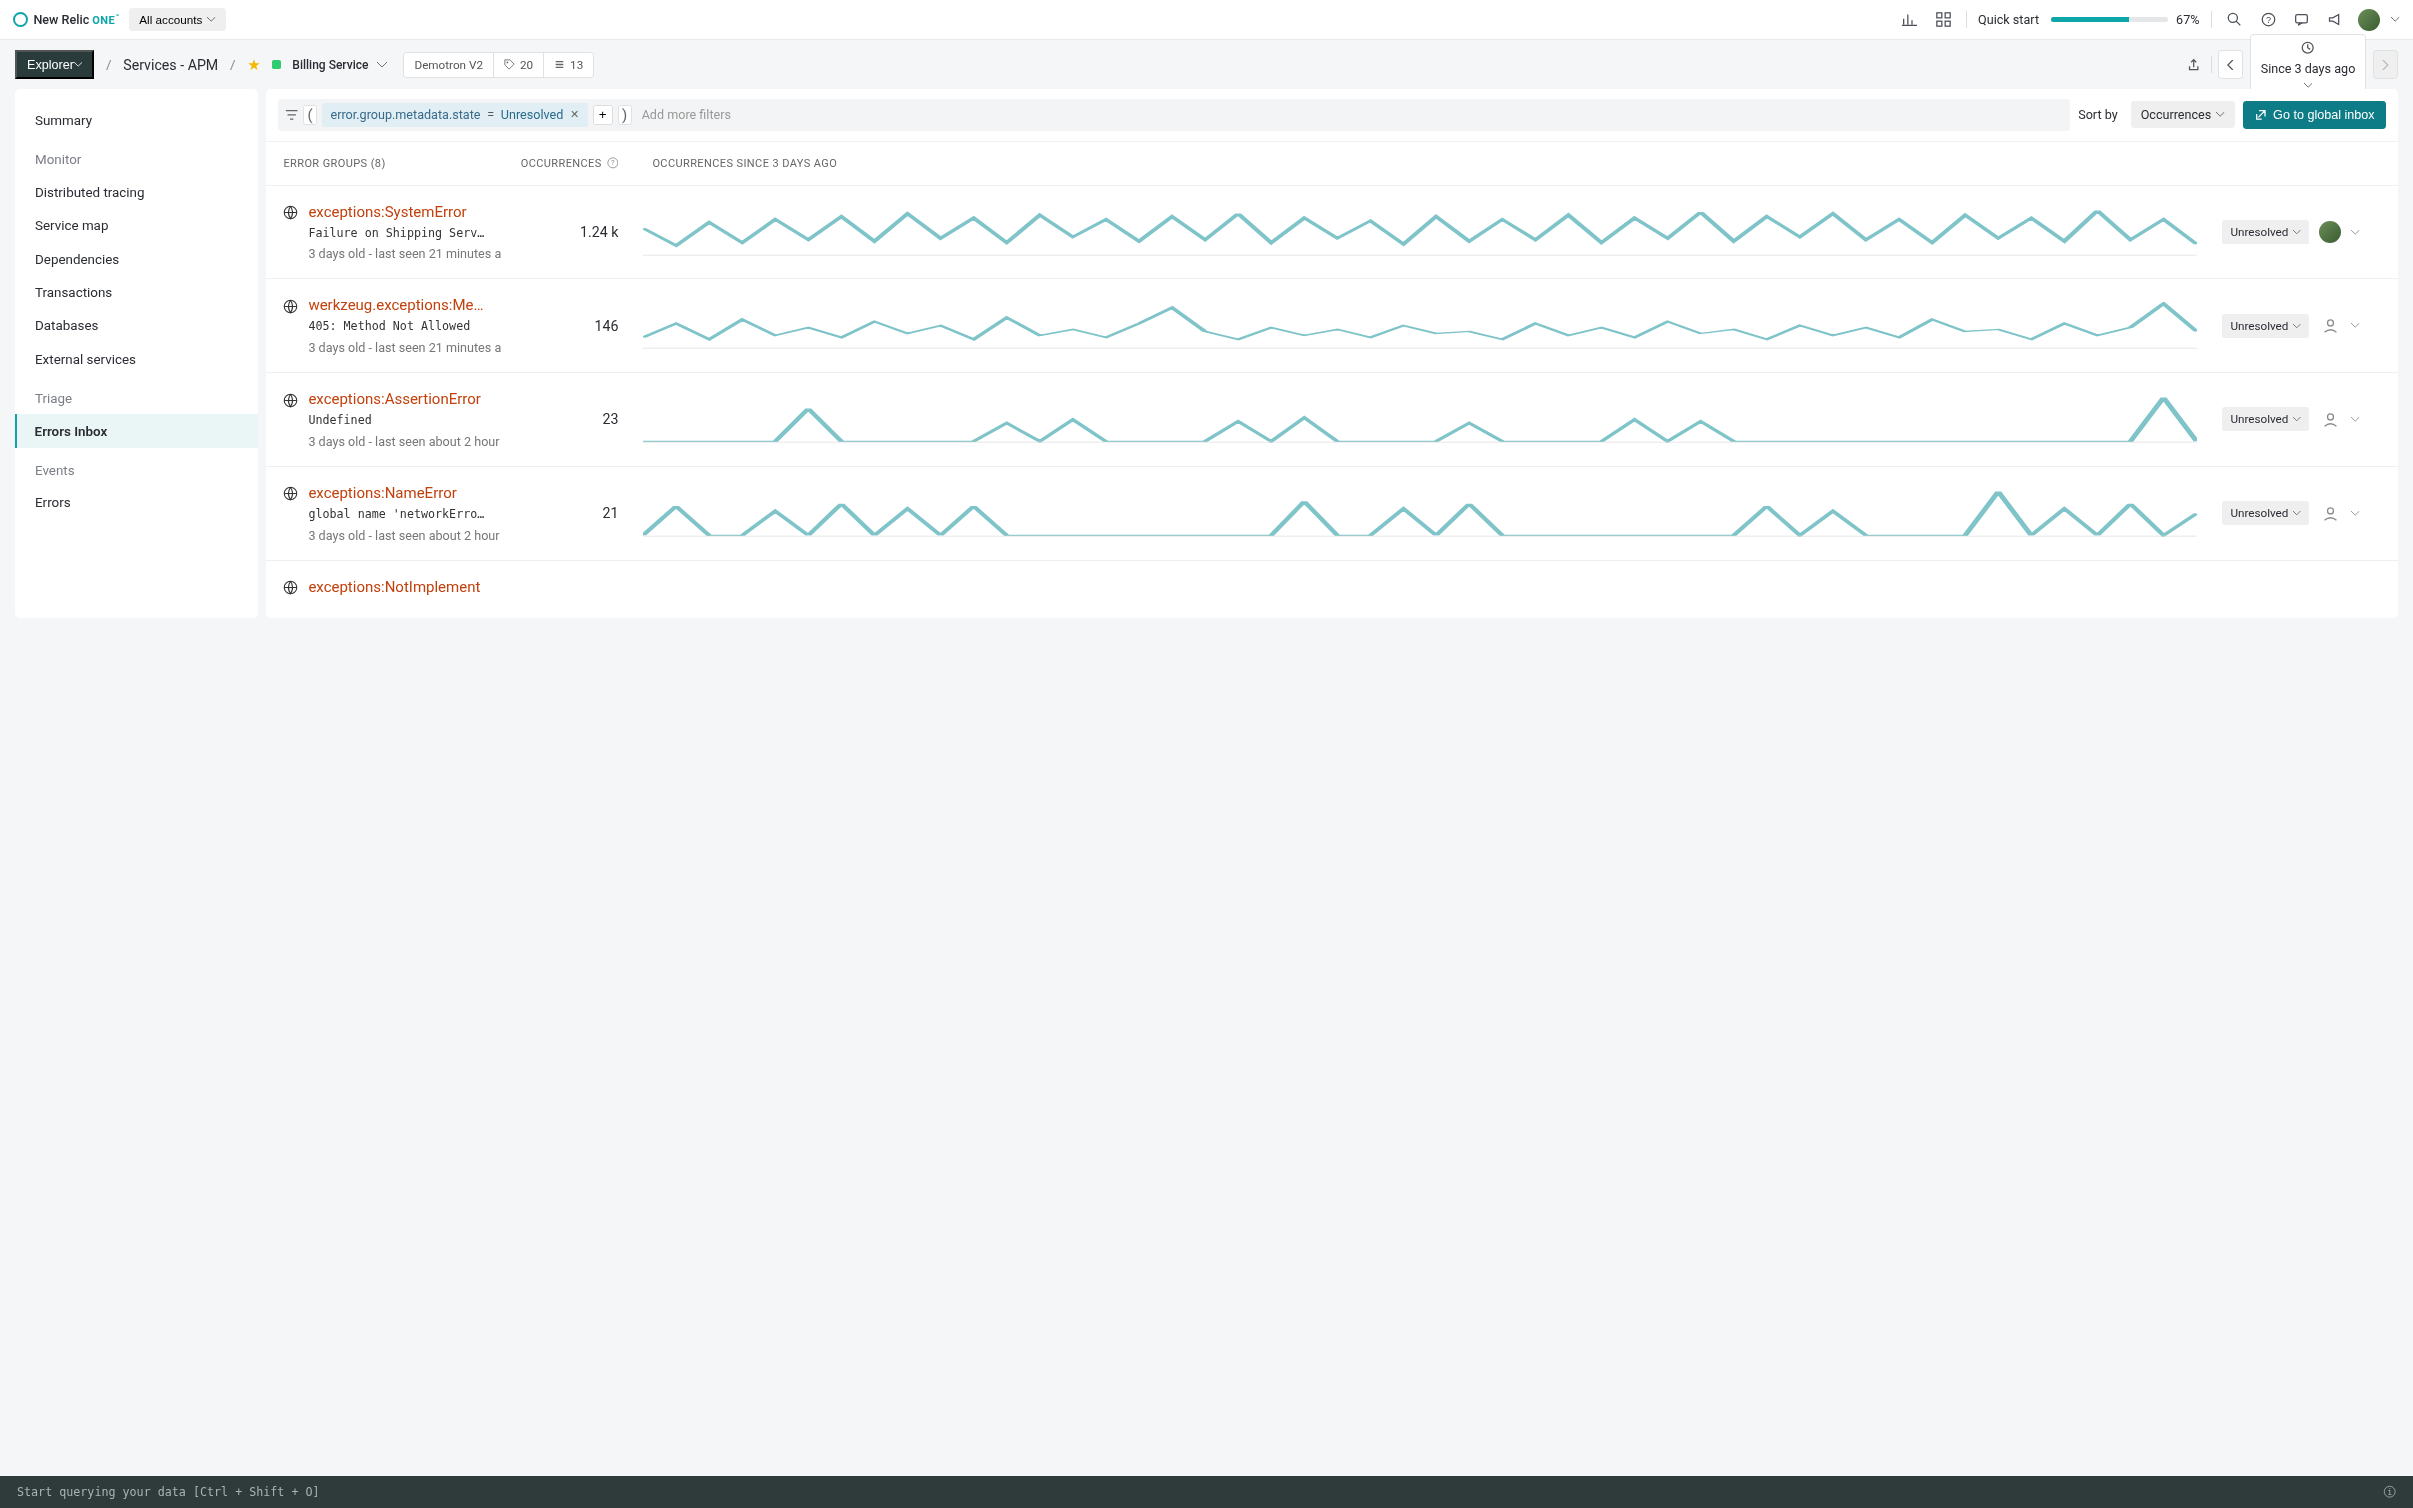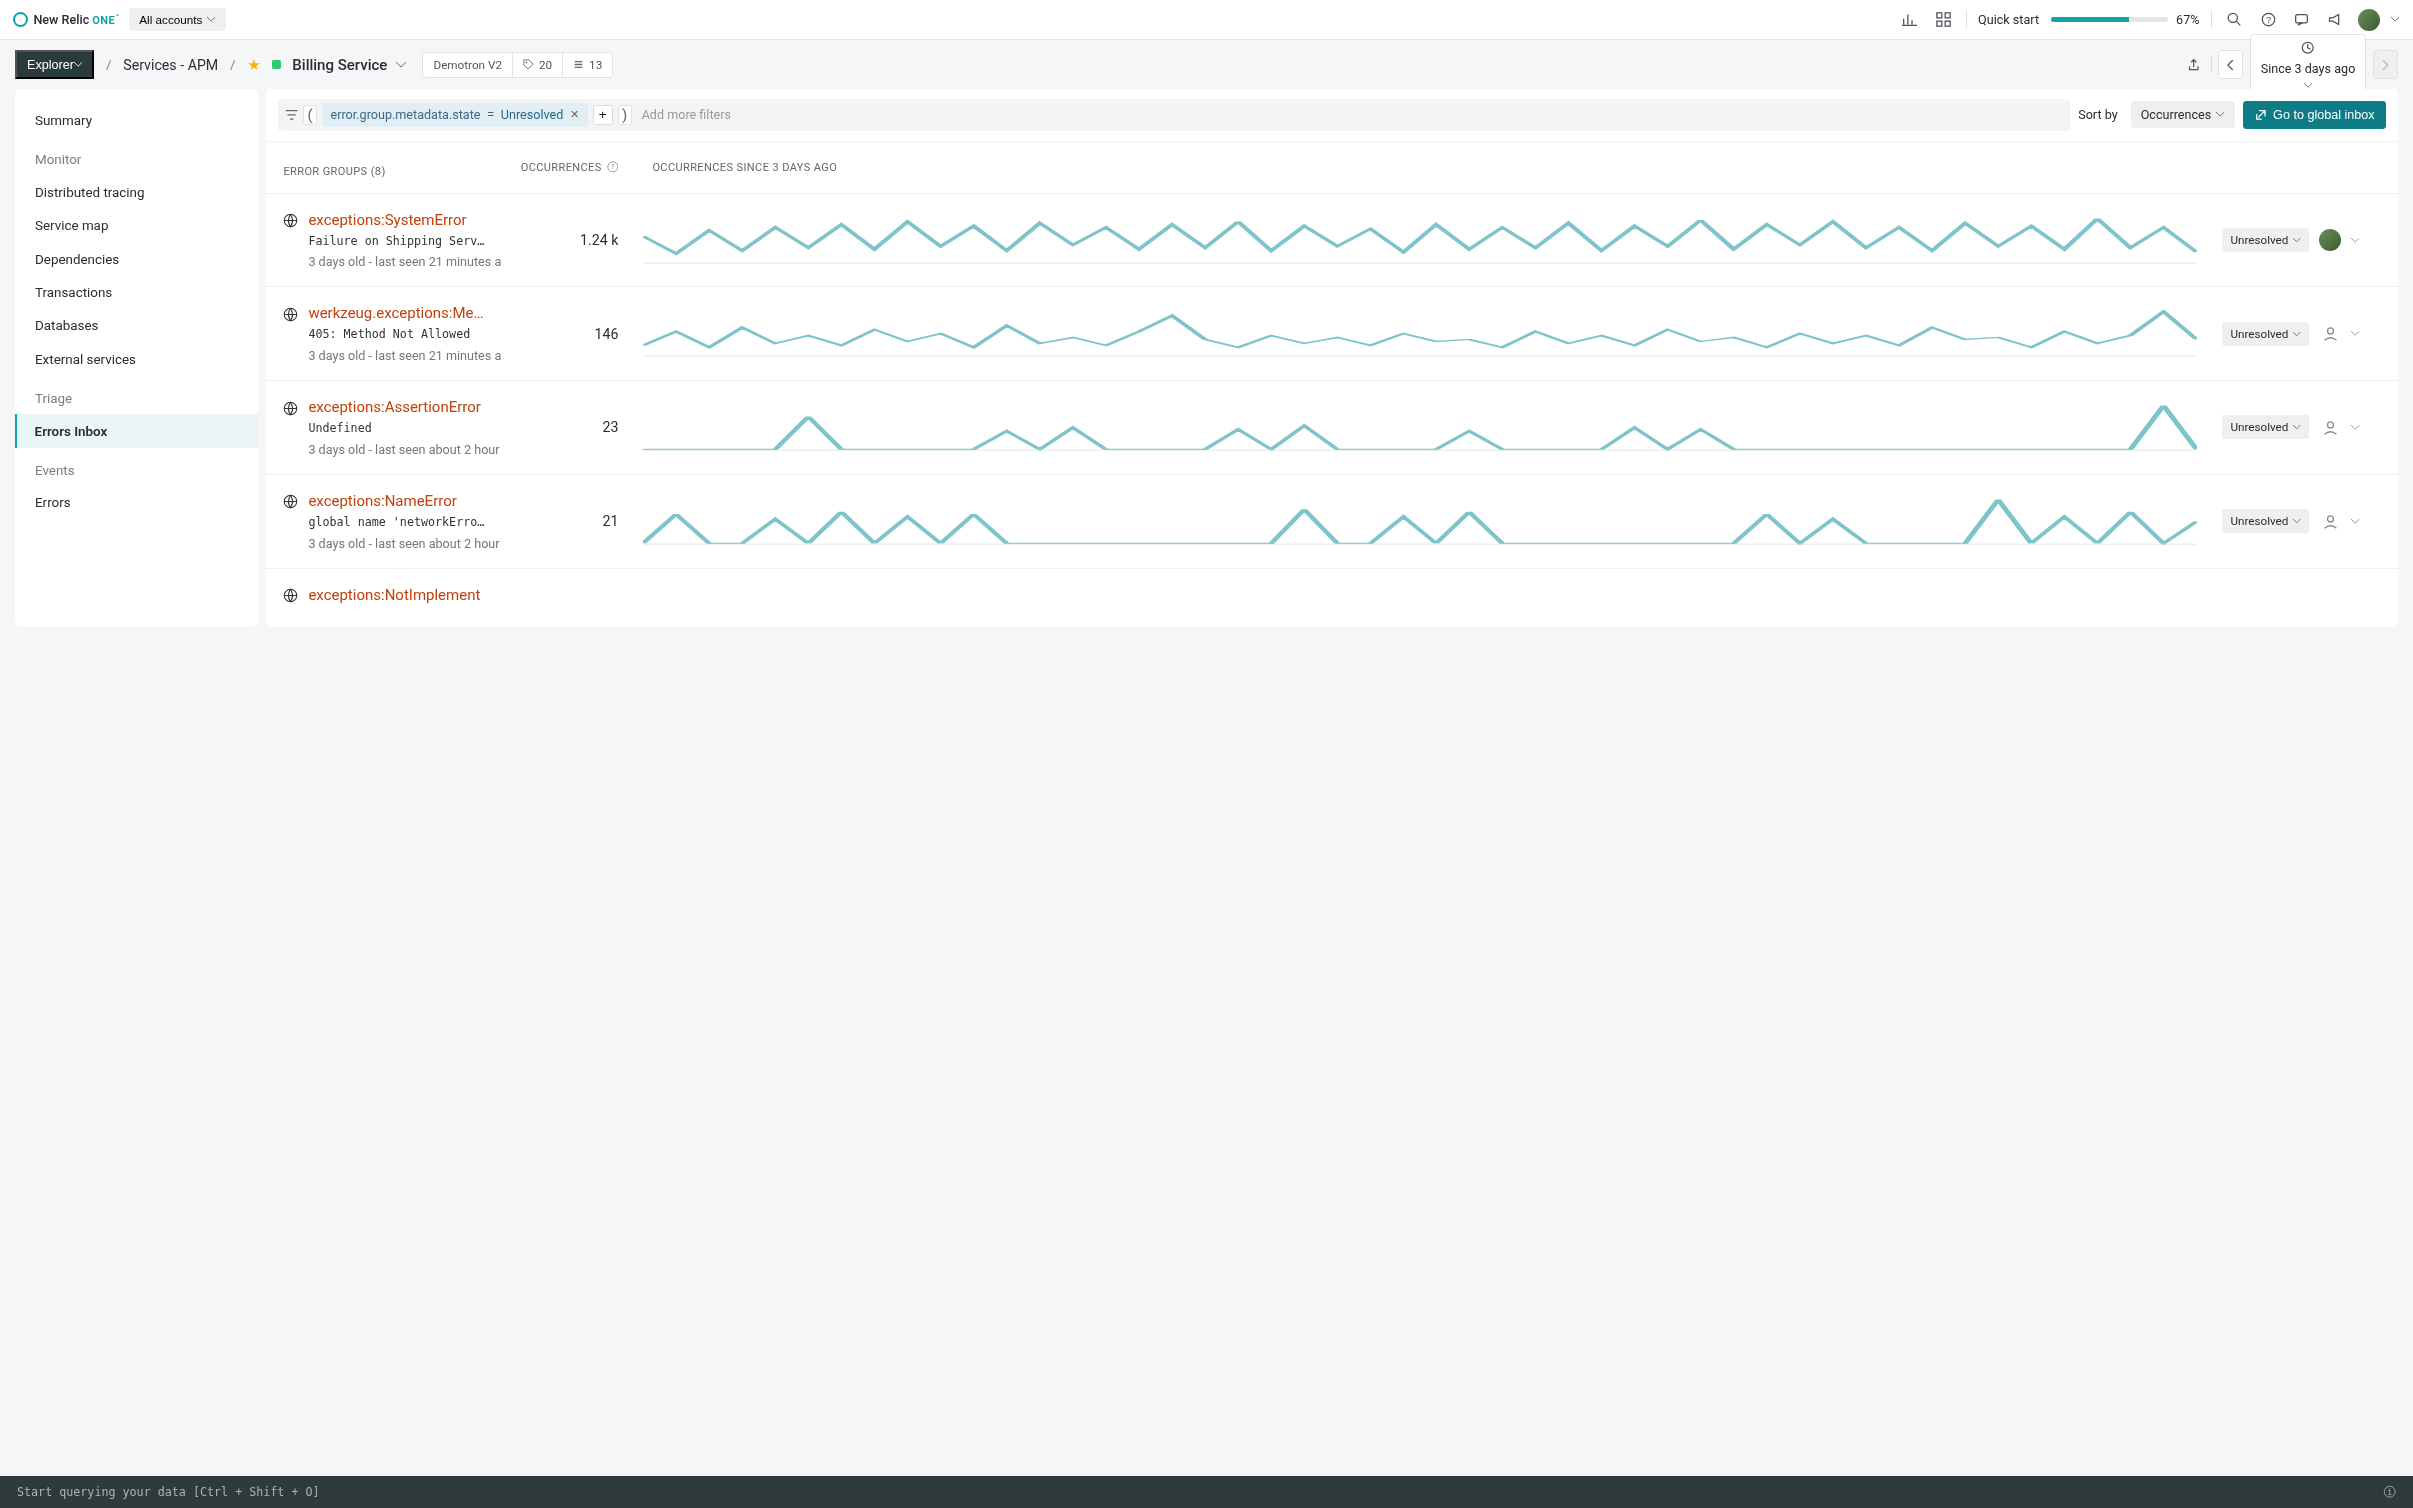--- a/index.html
+++ b/index.html
@@ -23,21 +23,21 @@
 .progress-pct { font-size: 12.6px; }
 .avatar { width: 22px; height: 22px; border-radius: 50%; background: linear-gradient(135deg,#6b8e5a,#3a5c2f); display: inline-block; }
 
 
 .crumbs { height: 49px; display: flex; align-items: center; padding: 0 15px; gap: 11.7px; }
 .explorer-pill { background: #2a3b3c; color: #fff; padding: 5.9px 10px; border-radius: 0; font-size: 12.6px; display: flex; align-items: center; cursor: pointer; }
 .crumb-sep { color: #888; font-size: 13.4px; }
 .crumb-link { color: #2a2c33; font-size: 14.2px; }
 .star { color: #f5b800; font-size: 15px; }
 .dot-green { width: 8.4px; height: 8.4px; background: #2ecc71; border-radius: 1.7px; display: inline-block; }
-.service-name { font-size: 15px; font-weight: 500; display: flex; align-items: center; gap: 8.4px; }
+.service-name { font-size: 12px; font-weight: 500; display: flex; align-items: center; gap: 8.4px; }
 .meta-pills { display: flex; align-items: center; gap: 0; border: 0.8px solid #e0e1e2; border-radius: 3.4px; background: #fff; margin-left: 5px; }
 .meta-pill { padding: 5px 10px; font-size: 11.7px; color: #555; display: flex; align-items: center; gap: 5px; border-right: 0.8px solid #e0e1e2; }
 .meta-pill:last-child { border-right: none; }
 .crumbs-right { margin-left: auto; display: flex; align-items: center; gap: 6.7px; }
 .time-pill { display: flex; align-items: center; gap: 6.7px; padding: 5.9px 10px; border: 0.8px solid #e0e1e2; border-radius: 3.4px; background: #fff; font-size: 12.6px; cursor: pointer; flex-direction: column; }
 .nav-arrow { width: 25px; height: 28.5px; display: flex; align-items: center; justify-content: center; border: 0.8px solid #e0e1e2; border-radius: 3.4px; background: #fff; cursor: pointer; }
 .nav-arrow.disabled { background: #efefef; color: #bbb; }
 
 
 .main { display: flex; gap: 8.4px; padding: 0 15px 15px; }
@@ -59,21 +59,21 @@
 .chip-val { color: #2a6a8a; }
 .chip-x { color: #666; cursor: pointer; font-size: 11px; }
 .plus-btn { width: 20px; height: 20px; border: 0.8px solid #ddd; background:#fff; border-radius: 2.5px; display:flex;align-items:center;justify-content:center; cursor:pointer; }
 .filter-placeholder { color: #999; font-size: 12.6px; margin-left: 5px; }
 .sortby { display: flex; align-items: center; gap: 13px; font-size: 12.6px; }
 .sort-select { background: #efefef; padding: 5.9px 10px; border-radius: 3.4px; display:flex;align-items:center;gap:5px; cursor:pointer; }
 .global-btn { background: #0e7c86; color: #fff; padding: 6.7px 11.7px; border-radius: 3.4px; font-size: 12.6px; display:flex;align-items:center;gap:6.7px; cursor:pointer; border:none; }
 
 
 .tablehead { background: #fff; padding: 15px 17px; display: flex; align-items: center; font-size: 11px; letter-spacing: 0.4px; color: #666; border-top: 0.8px solid #f0f1f2; }
-.th-groups { width: 218px; margin-top: 8px; }
+.th-groups { width: 218px; }
 .th-occ { width: 117px; text-align:right; display:flex;align-items:center;gap:5px; justify-content:flex-end; }
 .th-since { flex: 1; padding-left: 34px; }
 .th-actions { width: 159px; }
 
 
 .rows { background: #fff; border-radius: 0 0 5px 5px; }
 .row { display: flex; align-items: center; padding: 17px; border-top: 0.8px solid #eeeff0; }
 .row-info { width: 218px; display:flex; gap:10px; align-items:flex-start; }
 .globe { width:15px;height:15px;flex-shrink:0;margin-top:2.5px; }
 .row-title { color: #c2410c; font-size: 15px; margin-bottom: 5px; white-space: nowrap; overflow: hidden; text-overflow: ellipsis; max-width: 176px; cursor:pointer; }

